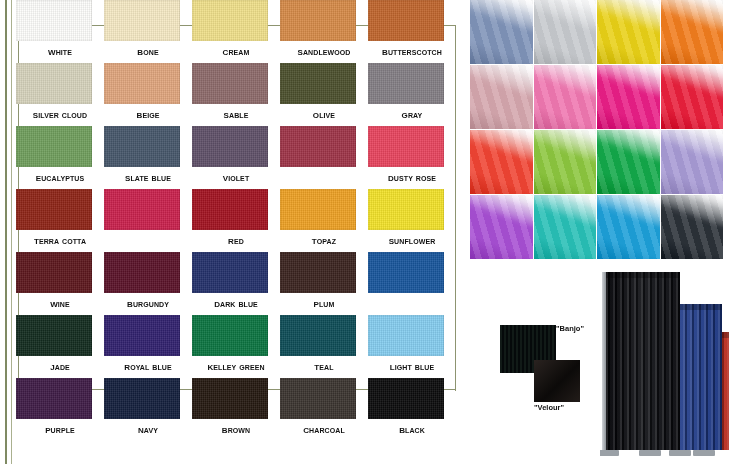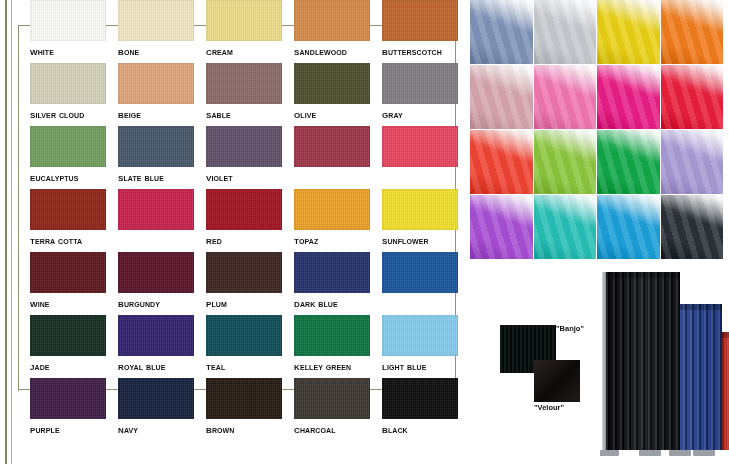--- a/index.html
+++ b/index.html
@@ -27,21 +27,21 @@
     border:1px solid #8d9470;border-left:none;border-right:none;
     box-sizing:border-box;pointer-events:none;
   }
   #frame-box::before,#frame-box::after{
     content:"";position:absolute;top:0;width:1px;height:365px;background:#8d9470;
   }
   #frame-box::before{left:0;}
   #frame-box::after{right:0;}
 
   .swatch-grid{
-    position:absolute;left:30px;top:0;width:442px;
+    position:absolute;left:16px;top:0;width:442px;text-align:center;
   }
   .swatch-row{
     display:flex;height:63px;
   }
   .swatch-cell{
     width:88px;position:relative;
   }
   .swatch-chip{
     width:76px;height:41px;
     box-shadow:0 0 0 0.5px rgba(0,0,0,.12) inset;
@@ -196,20 +196,21 @@
         </div>
         <div class="swatch-cell">
           <div class="swatch-chip" style="background-color: rgb(95, 80, 104);"></div>
           <div class="swatch-label">Violet</div>
         </div>
         <div class="swatch-cell">
           <div class="swatch-chip" style="background-color: rgb(158, 52, 72);"></div>
         </div>
         <div class="swatch-cell">
           <div class="swatch-chip" style="background-color: rgb(232, 68, 94);"></div>
+          <div class="swatch-label">Dusty Rose</div>
         </div>
       </div>
       <div class="swatch-row">
         <div class="swatch-cell">
           <div class="swatch-chip" style="background-color: rgb(142, 35, 22);"></div>
           <div class="swatch-label">Terra Cotta</div>
         </div>
         <div class="swatch-cell">
           <div class="swatch-chip" style="background-color: rgb(201, 32, 76);"></div>
         </div>
@@ -229,47 +230,47 @@
       <div class="swatch-row">
         <div class="swatch-cell">
           <div class="swatch-chip" style="background-color: rgb(92, 22, 28);"></div>
           <div class="swatch-label">Wine</div>
         </div>
         <div class="swatch-cell">
           <div class="swatch-chip" style="background-color: rgb(90, 18, 40);"></div>
           <div class="swatch-label">Burgundy</div>
         </div>
         <div class="swatch-cell">
+          <div class="swatch-chip" style="background-color: rgb(35, 48, 106);"></div>
+          <div class="swatch-label">Dark Blue</div>
+        </div>
+        <div class="swatch-cell">
           <div class="swatch-chip" style="background-color: rgb(58, 35, 31);"></div>
           <div class="swatch-label">Plum</div>
         </div>
         <div class="swatch-cell">
-          <div class="swatch-chip" style="background-color: rgb(35, 48, 106);"></div>
-          <div class="swatch-label">Dark Blue</div>
-        </div>
-        <div class="swatch-cell">
           <div class="swatch-chip" style="background-color: rgb(23, 85, 156);"></div>
         </div>
       </div>
       <div class="swatch-row">
         <div class="swatch-cell">
           <div class="swatch-chip" style="background-color: rgb(18, 43, 30);"></div>
           <div class="swatch-label">Jade</div>
         </div>
         <div class="swatch-cell">
           <div class="swatch-chip" style="background-color: rgb(48, 32, 110);"></div>
           <div class="swatch-label">Royal Blue</div>
         </div>
         <div class="swatch-cell">
+          <div class="swatch-chip" style="background-color: rgb(10, 116, 64);"></div>
+          <div class="swatch-label">Kelley Green</div>
+        </div>
+        <div class="swatch-cell">
           <div class="swatch-chip" style="background-color: rgb(12, 76, 86);"></div>
           <div class="swatch-label">Teal</div>
-        </div>
-        <div class="swatch-cell">
-          <div class="swatch-chip" style="background-color: rgb(10, 116, 64);"></div>
-          <div class="swatch-label">Kelley Green</div>
         </div>
         <div class="swatch-cell">
           <div class="swatch-chip" style="background-color: rgb(133, 205, 239);"></div>
           <div class="swatch-label">Light Blue</div>
         </div>
       </div>
       <div class="swatch-row">
         <div class="swatch-cell">
           <div class="swatch-chip" style="background-color: rgb(62, 27, 70);"></div>
           <div class="swatch-label">Purple</div>

